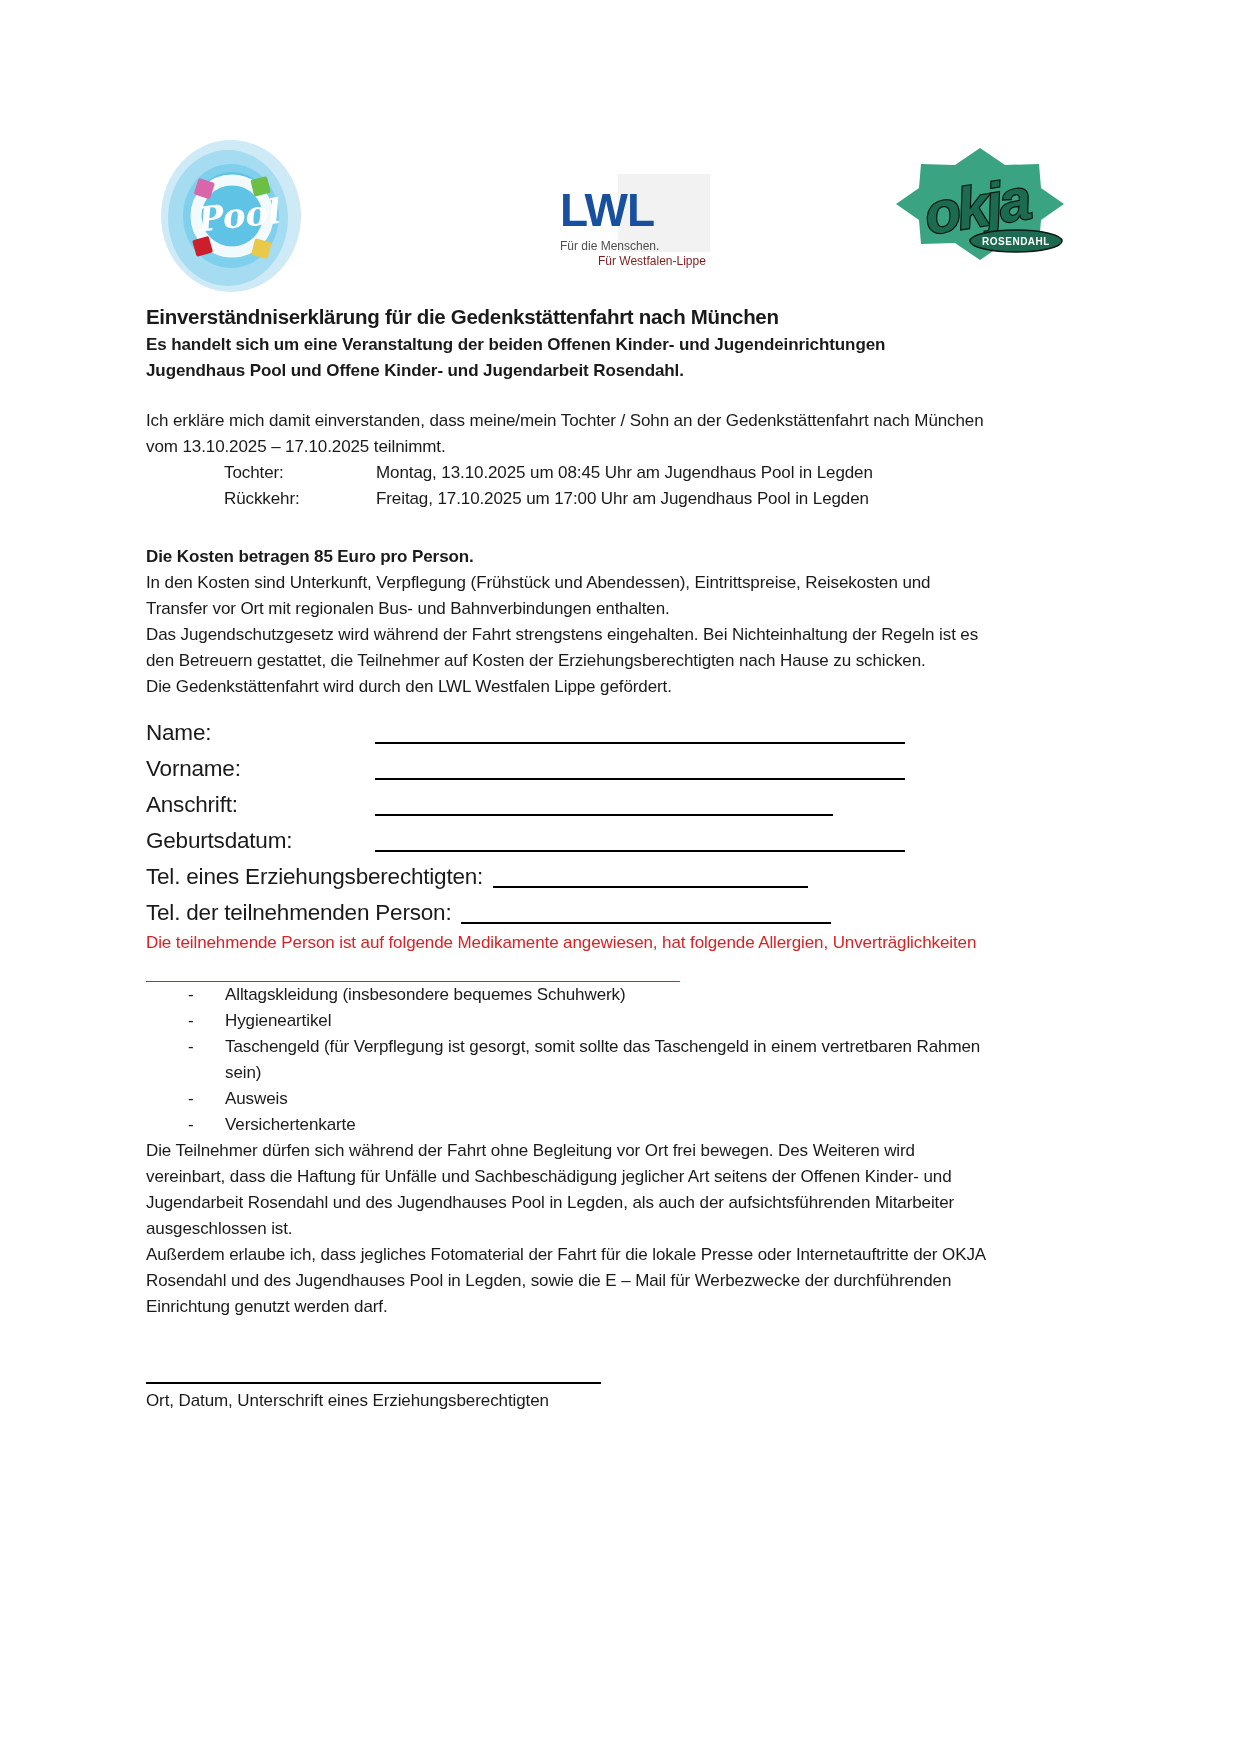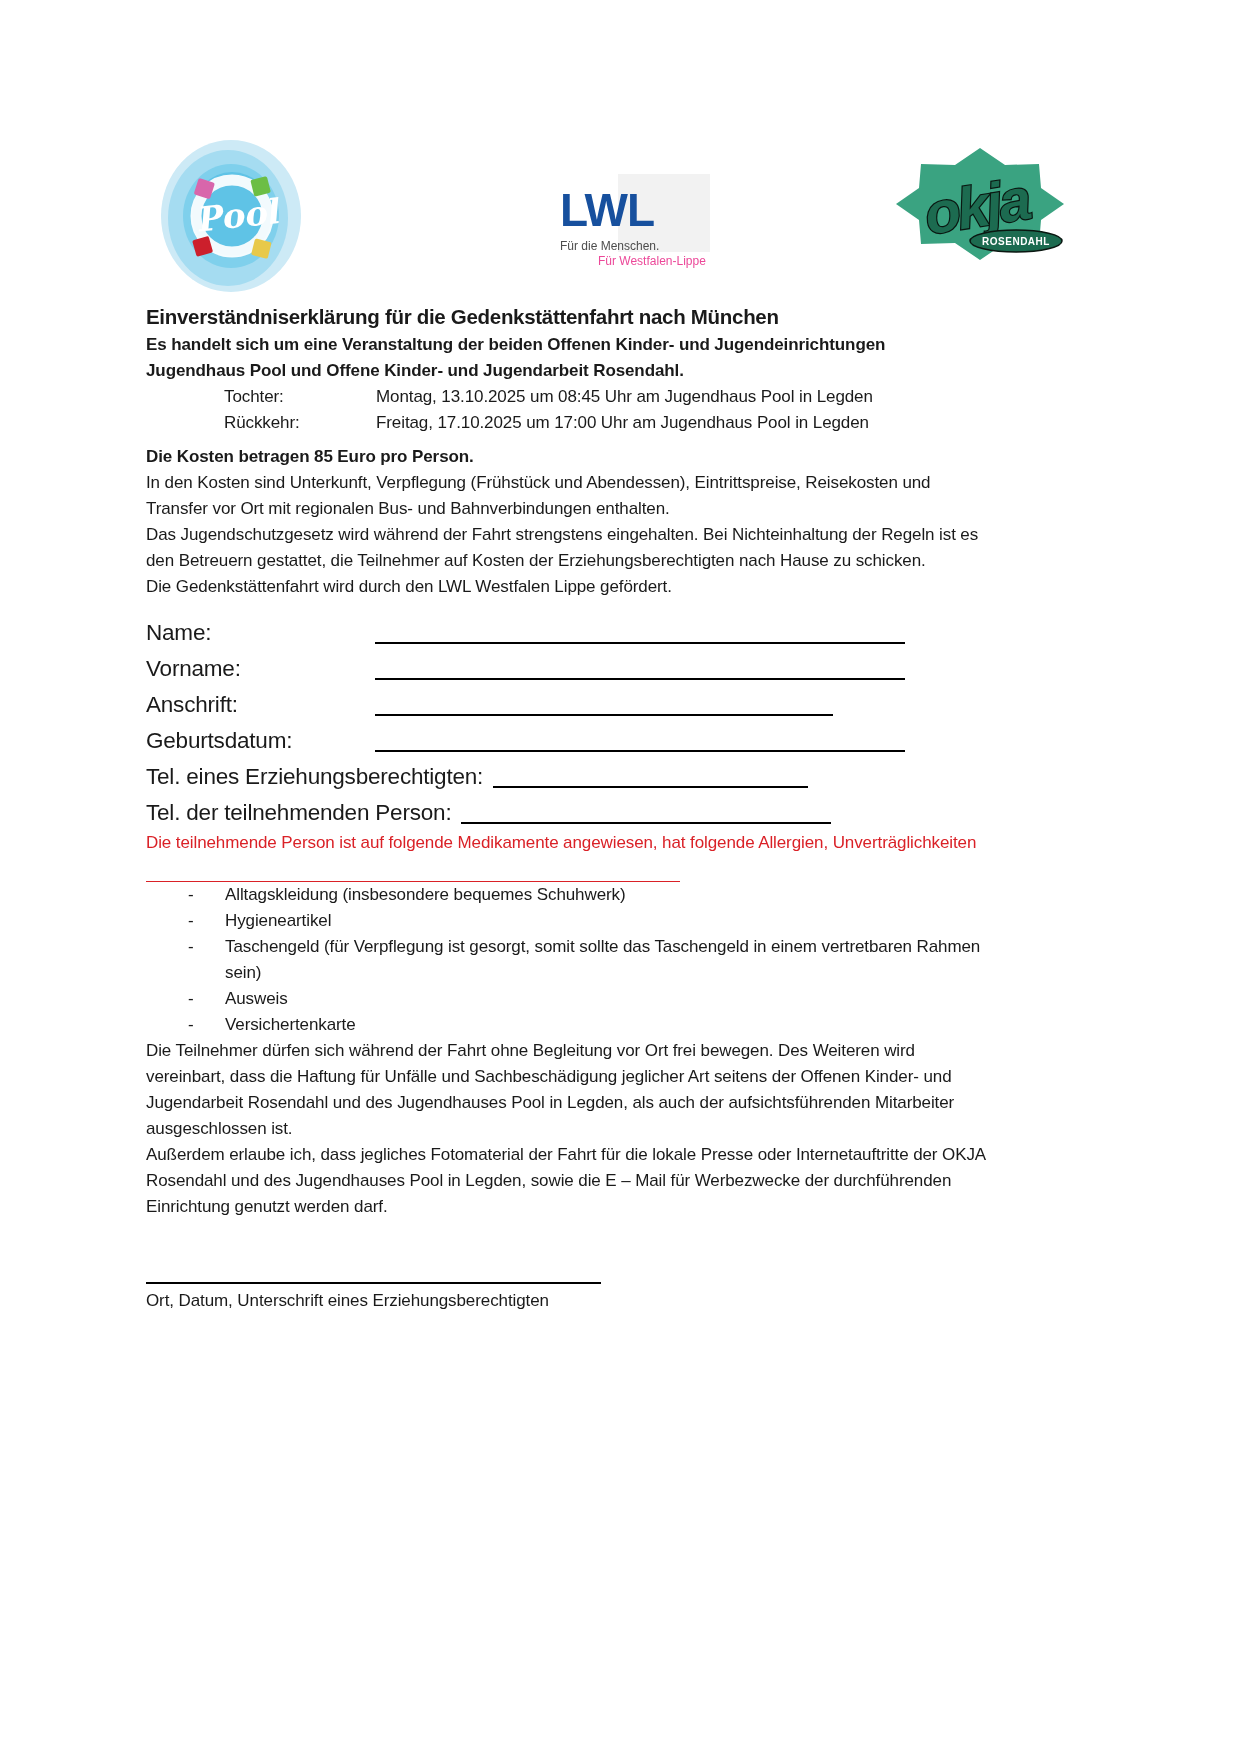--- a/index.html
+++ b/index.html
@@ -16,31 +16,31 @@
     width:1240px;height:1753px;overflow:hidden;position:relative;
     font-family:"Liberation Sans",sans-serif;color:#1a1a1a;
   }
   
   .logo-band{position:relative;height:300px;}
   .pool-logo{position:absolute;left:156px;top:136px;width:150px;height:162px;}
   .lwl-logo{position:absolute;left:560px;top:188px;width:190px;}
   .lwl-backdrop{position:absolute;left:58px;top:-14px;width:92px;height:78px;background:#ebebeb;opacity:.65;}
   .lwl-word{position:relative;font-weight:bold;font-size:46px;line-height:44px;letter-spacing:-1px;color:var(--lwl-blue);}
   .lwl-tag1{position:relative;font-size:12px;color:#4d4d4d;margin-top:7px;}
-  .lwl-tag2{position:relative;font-size:12px;color:#ec4899;margin-left:38px;margin-top:1px;}
+  .lwl-tag2{position:relative;font-size:12px;color:#7f1d1d;margin-left:38px;margin-top:1px;}
   .okja-logo{position:absolute;left:892px;top:144px;width:176px;height:122px;}
   
   .content{margin-left:146px;width:840px;font-size:17px;line-height:26px;letter-spacing:-0.1px;}
   .doc-title{font-size:20.5px;line-height:28px;font-weight:bold;letter-spacing:-0.3px;margin-top:3px;}
   .doc-subtitle{font-size:17px;line-height:26px;font-weight:bold;margin-top:1px;}
   .para{margin-top:24px;}
   .sched-row{display:flex;margin-left:78px;}
   .sched-label{width:152px;flex:0 0 auto;}
   .sched-value{flex:1;}
-  .bold-line{font-weight:bold;margin-top:8px;}
+  .bold-line{font-weight:bold;margin-top:32px;}
   
   .form-block{margin-top:12px;}
   .frow{display:flex;align-items:flex-end;height:36px;font-size:22.5px;letter-spacing:-0.2px;}
   .flabel{flex:0 0 auto;line-height:30px;}
   .f0 .flabel,.f1 .flabel,.f2 .flabel,.f3 .flabel{width:229px;}
   .f4 .flabel,.f5 .flabel{margin-right:10px;}
   .fline{display:inline-block;border-bottom:2px solid var(--line-black);height:10px;margin-bottom:4px;}
   .w530{width:530px;} .w458{width:458px;} .w315{width:315px;} .w370{width:370px;}
   
   .red-note{color:var(--red-text);margin-top:2px;}
@@ -92,20 +92,21 @@
     <ellipse cx="124" cy="97" rx="46" ry="11" style="fill:var(--okja-dark-green)" stroke="#0a1711" stroke-width="1.5"></ellipse>
     <text x="124" y="101" text-anchor="middle" font-size="10" font-weight="bold" fill="#ffffff" letter-spacing="0.5">ROSENDAHL</text>
   </svg>
 </div>
 
 <div class="content">
 
   <div class="doc-title">Einverständniserklärung für die Gedenkstättenfahrt nach München</div>
   <div class="doc-subtitle">Es handelt sich um eine Veranstaltung der beiden Offenen Kinder- und Jugendeinrichtungen Jugendhaus Pool und Offene Kinder- und Jugendarbeit Rosendahl.</div>
 
+  <p class="para">Ich erkläre mich damit einverstanden, dass meine/mein Tochter / Sohn an der Gedenkstättenfahrt nach München vom 13.10.2025 – 17.10.2025 teilnimmt.</p>
 
   <div class="sched-row">
     <span class="sched-label">Tochter:</span>
     <span class="sched-value">Montag, 13.10.2025 um 08:45 Uhr am Jugendhaus Pool in Legden</span>
   </div>
   <div class="sched-row">
     <span class="sched-label">Rückkehr:</span>
     <span class="sched-value">Freitag, 17.10.2025 um 17:00 Uhr am Jugendhaus Pool in Legden</span>
   </div>
 

